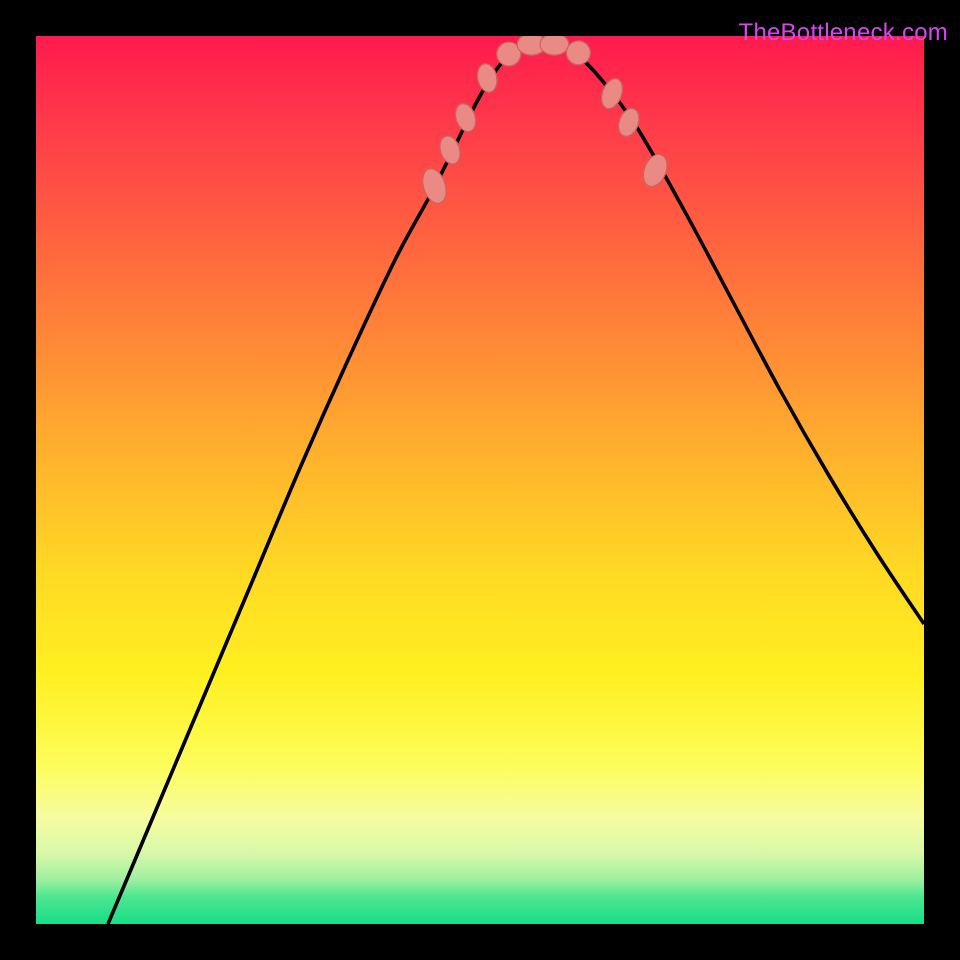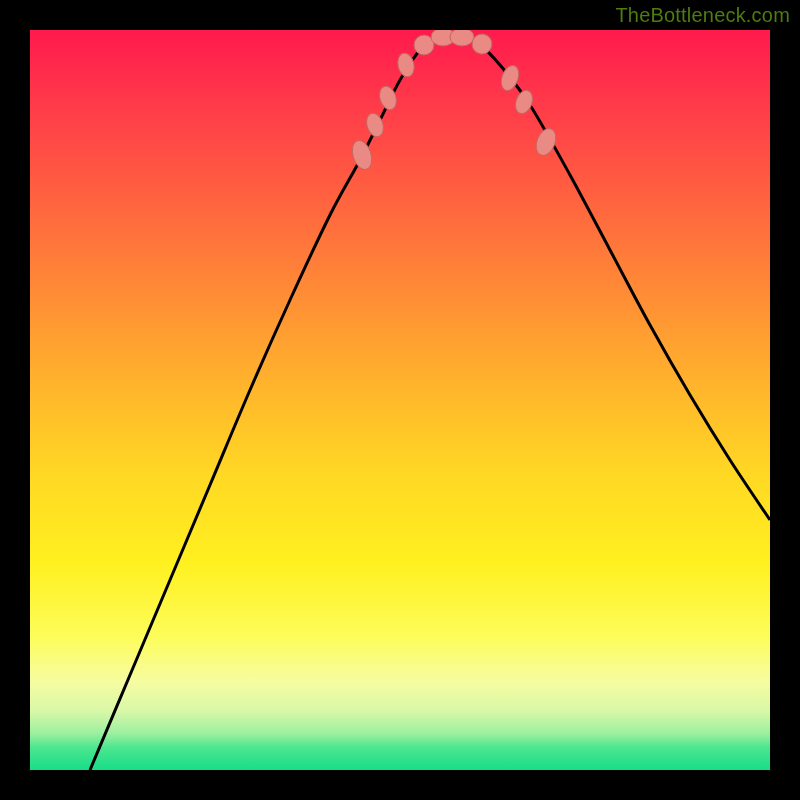--- a/index.html
+++ b/index.html
@@ -41,23 +41,23 @@
       #fdfd5a 82%,
       #f7fca0 88%,
       #d8f8a8 92%,
       #9ef0a0 95%,
       #4be68f 97%,
       #18dd88 100%
     );
   }
   .watermark {
     position: absolute;
-    top: 4px;
+    top: 16px;
     right: 10px;
-    color: #4d7c0f;
+    color: #d946ef;
     font-size: 20px;
     font-weight: 500;
     letter-spacing: 0.2px;
     user-select: none;
   }
   svg.curve {
     position: absolute;
     top: 0; left: 0;
     width: 740px;
     height: 740px;

